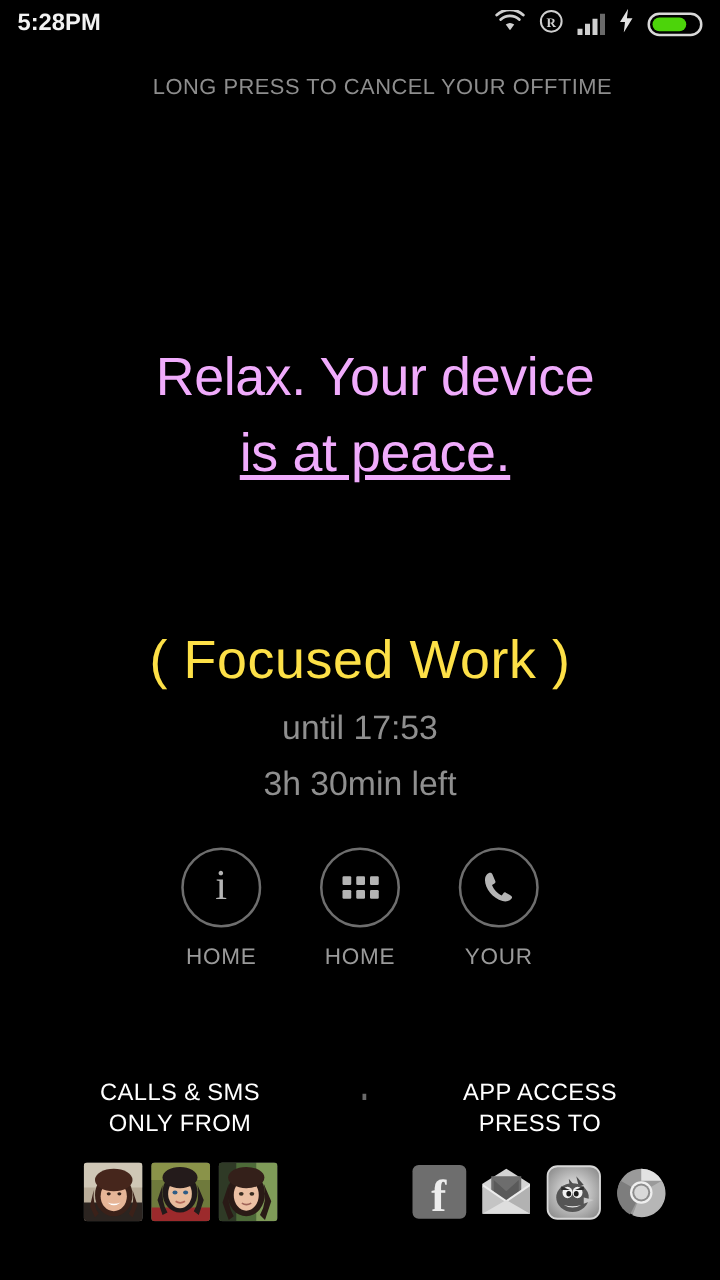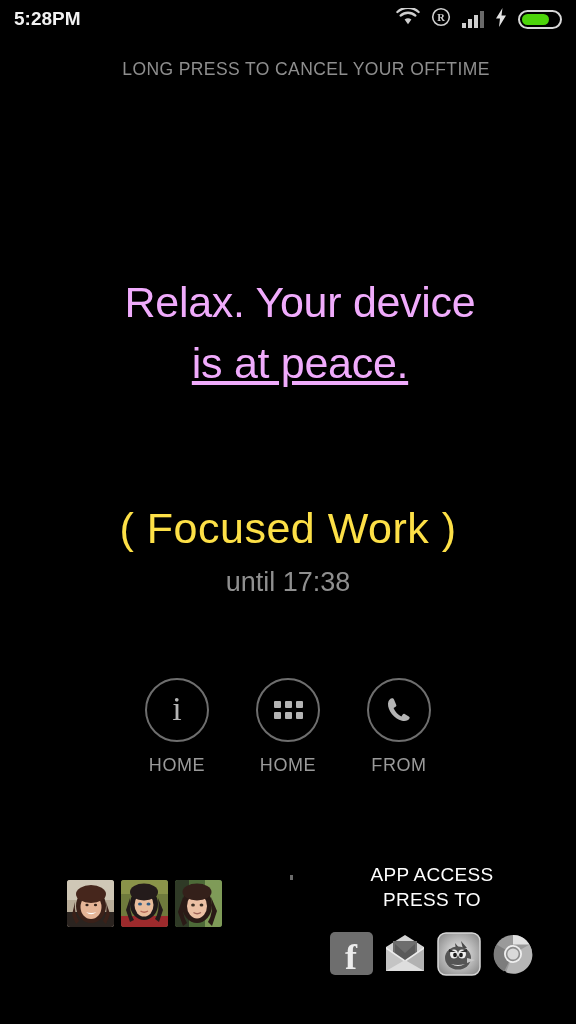--- a/index.html
+++ b/index.html
@@ -252,21 +252,22 @@
   <div id="hint">LONG PRESS TO CANCEL YOUR OFFTIME</div>
 
   <div id="headline">
     <span class="l1">Relax. Your device</span>
     <span class="l2">is at peace.</span>
   </div>
 
   <div id="profile-name">( Focused Work )</div>
 
   <div id="timing">
-    <span>until 17:38</span>
+    <span>until 17:53</span>
+    <span>3h 30min left</span>
   </div>
 
   <div id="actions">
 
     <div class="action">
       <div class="action-circle">
         <span class="glyph-info">i</span>
       </div>
       <div class="action-label">HOME</div>
     </div>
@@ -286,29 +287,33 @@
     </div>
 
     <div class="action">
       <div class="action-circle">
         <span class="glyph-phone">
           <svg width="32" height="32" viewBox="0 0 32 32">
             <path d="M9.2 4.2 C7.4 4.2 5.2 6.2 5.0 9.4 C4.6 16.4 11.0 24.6 19.0 26.8 C22.6 27.8 25.6 26.2 26.4 24.6 C26.9 23.6 26.6 23.0 25.8 22.5 L21.7 20.1 C20.9 19.6 20.2 19.9 19.7 20.6 L18.4 22.4 C15.2 21.0 11.8 17.4 10.6 14.0 L12.6 12.8 C13.4 12.3 13.6 11.6 13.2 10.8 L11.0 5.6 C10.6 4.7 10.1 4.2 9.2 4.2 Z" fill="#b4b4b4"></path>
           </svg>
         </span>
       </div>
-      <div class="action-label">FROM</div>
+      <div class="action-label">YOUR</div>
     </div>
   </div>
 
   <div id="divider-dot"></div>
 
   <div id="bottom">
 
     <div class="bottom-col">
+      <div class="bottom-title">
+        <span>CALLS &amp; SMS</span>
+        <span>ONLY FROM</span>
+      </div>
       <div class="bottom-items">
 
         <div class="avatar">
           <svg width="47" height="47" viewBox="0 0 47 47">
             <rect width="47" height="47" fill="#b9ad99"></rect>
             <rect x="0" y="0" width="47" height="20" fill="#cfc7b6"></rect>
             <rect x="0" y="32" width="47" height="15" fill="#2b2420"></rect>
             <ellipse cx="24" cy="26" rx="15" ry="17" fill="#3b2119"></ellipse>
             <ellipse cx="24" cy="27" rx="10.5" ry="12" fill="#e6b597"></ellipse>
             <ellipse cx="24" cy="14" rx="15" ry="9" fill="#46261c"></ellipse>

